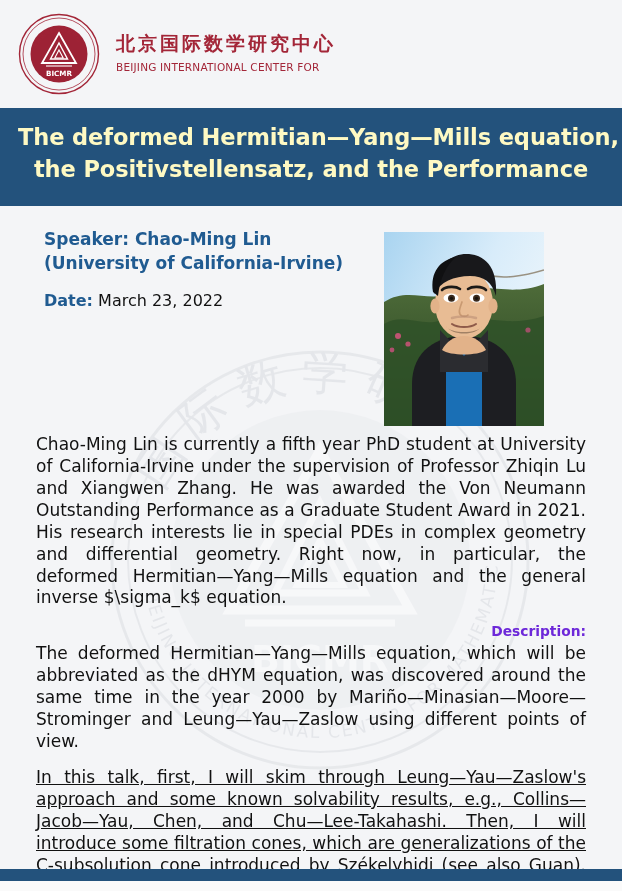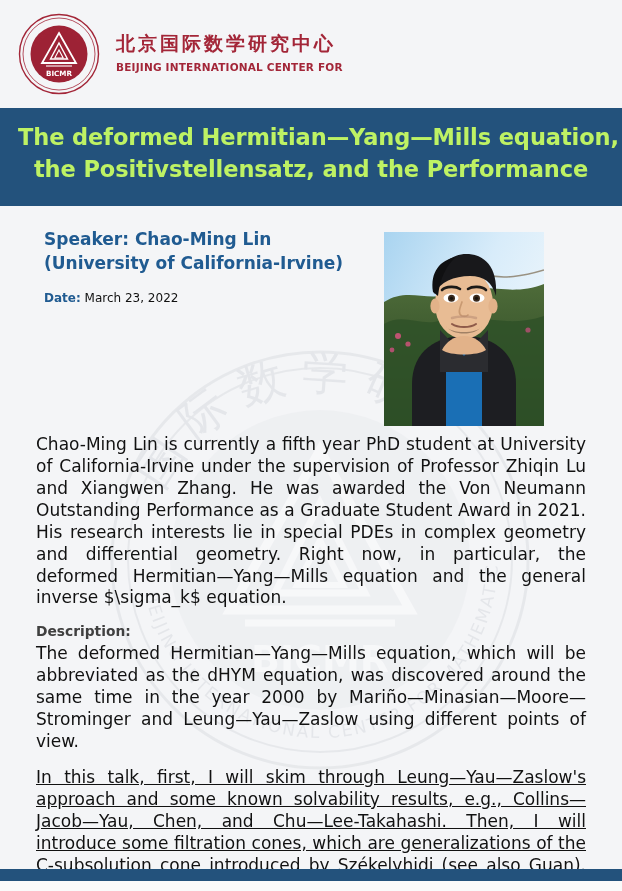--- a/index.html
+++ b/index.html
@@ -43,32 +43,32 @@
   .org-cn {
     font-size: 19px;
     font-weight: bold;
     letter-spacing: 3px;
     line-height: 1.25;
     color: #a32638;
     font-family: "DejaVu Sans", "Liberation Sans", sans-serif;
   }
   .org-en {
     font-size: 10.5px;
-    font-weight: bold;
+    font-weight: normal;
     line-height: 1.5;
     letter-spacing: 0.2px;
     margin-top: 4px;
     color: #a32638;
   }
 
   
   .title-banner {
     position: relative;
     background: #23527c;
-    color: #bef264;
+    color: #fef9c3;
     text-align: center;
     padding: 14px 18px 16px 18px;
     box-sizing: border-box;
     height: 98px;
     z-index: 3;
   }
   .title-banner .tline {
     font-size: 22.5px;
     font-weight: bold;
     line-height: 1.42;
@@ -106,21 +106,21 @@
     font-size: 17px;
     font-weight: bold;
     line-height: 1.4;
     padding-left: 10px;
   }
   .meta {
     margin-top: 14px;
     padding-left: 10px;
   }
   .meta-row {
-    font-size: 12px;
+    font-size: 16px;
     line-height: 1.42;
     white-space: nowrap;
     color: #111111;
   }
   .meta-row .k {
     color: #205b91;
     font-weight: bold;
   }
   .meta-row .v {
     color: #111111;
@@ -142,25 +142,26 @@
   .para {
     font-size: 17px;
     line-height: 1.29;
     text-align: justify;
     color: #111111;
     margin: 0;
     padding: 0 2px;
   }
   .bio { margin-top: 10px; }
   .desc-head {
-    color: #404040;
+    color: #6d28d9;
     font-weight: bold;
     font-size: 13.8px;
     margin-top: 14px;
     padding: 0 2px;
+    text-align: right;
   }
   .desc-p { margin-top: 4px; }
   .desc-p2 { margin-top: 14px; text-decoration: underline; }
 
   
   .bottom-bar {
     position: absolute;
     left: 0;
     right: 0;
     top: 869px;

